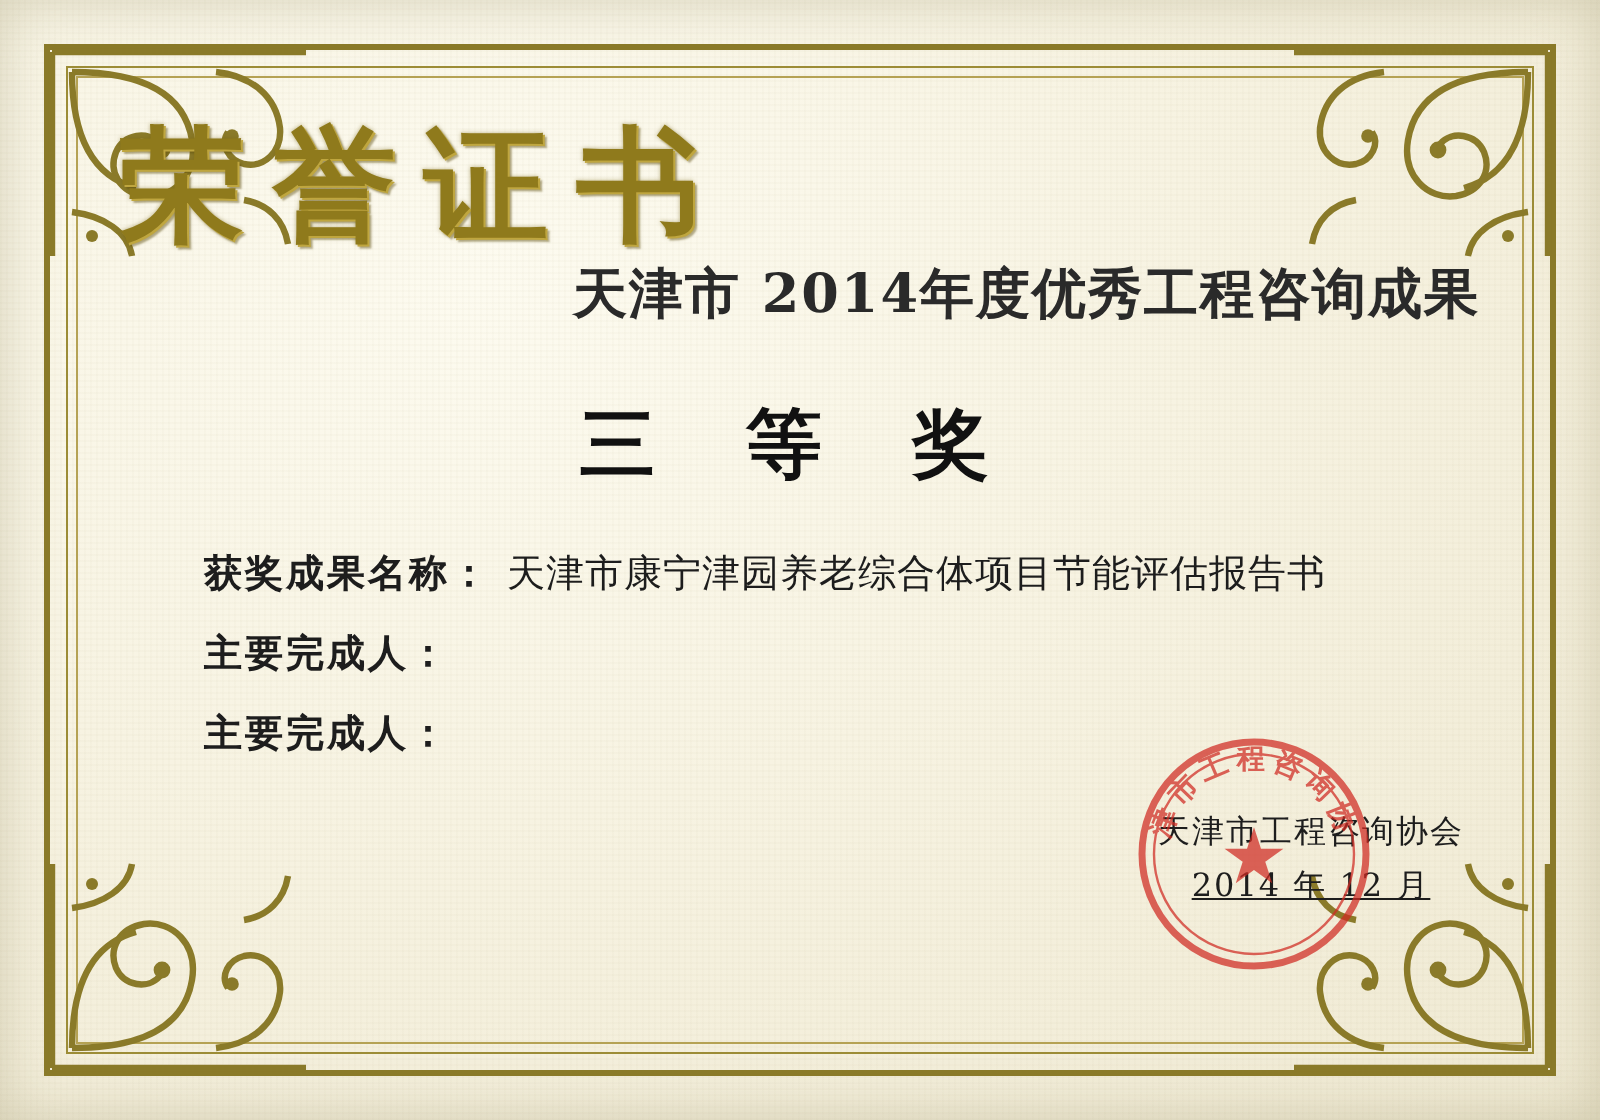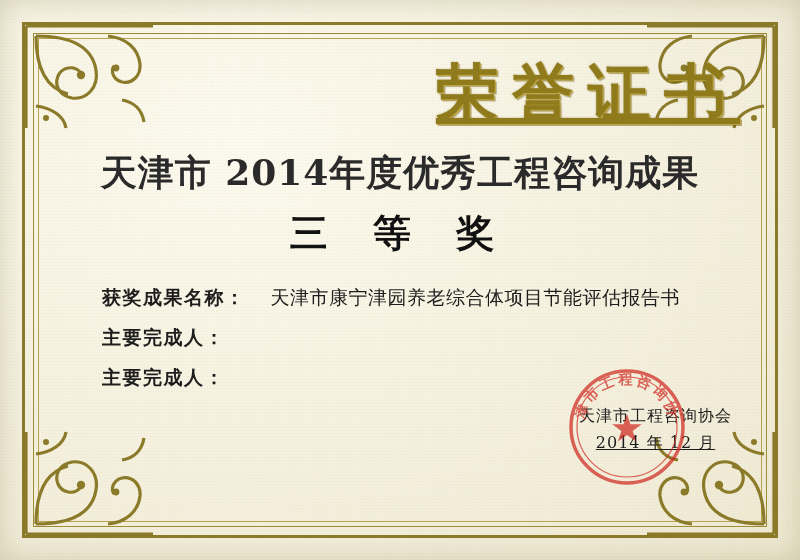--- a/index.html
+++ b/index.html
@@ -82,71 +82,69 @@
 
   #content {
     position: absolute;
     left: 60px;
     top: 52px;
     right: 60px;
     bottom: 60px;
   }
 
   #main-title {
-    text-align: right;
+    text-align: left;
     margin-top: 8px;
     font-family: "DejaVu Serif", serif;
     font-size: 62px;
     font-weight: bold;
     letter-spacing: 14px;
     color: #8f7a1c;
     text-shadow:
       1px 1px 0 #bfa63f,
       2px 2px 1px rgba(90,75,10,0.45),
       0 0 2px rgba(120,100,20,0.5);
     line-height: 1.05;
     white-space: nowrap;
-    text-decoration: underline;
   }
 
   #subtitle {
-    text-align: center;
-    margin-top: 24px;
-    font-family: "DejaVu Serif", serif;
-    font-size: 36px;
+    text-align: right;
+    margin-top: 4px;
+    font-family: "DejaVu Serif", serif;
+    font-size: 27px;
     font-weight: bold;
     color: #2a2a2a;
     letter-spacing: 1px;
     white-space: nowrap;
   }
 
   #award-level {
     text-align: center;
-    margin-top: 10px;
+    margin-top: 32px;
     font-family: "DejaVu Serif", serif;
     font-size: 38px;
     font-weight: bold;
     color: #111111;
     letter-spacing: 16px;
     white-space: nowrap;
   }
 
   #fields {
     margin-top: 26px;
     padding-left: 42px;
   }
   .field-row {
     display: flex;
     align-items: center;
     margin-bottom: 14px;
     font-family: "DejaVu Serif", serif;
     font-size: 19px;
     color: #1d1d1d;
     white-space: nowrap;
-    gap: 17px;
   }
   .field-label {
     font-weight: bold;
     letter-spacing: 1.5px;
   }
   .field-value {
     font-weight: normal;
     margin-left: 8px;
     letter-spacing: 0.5px;
   }

